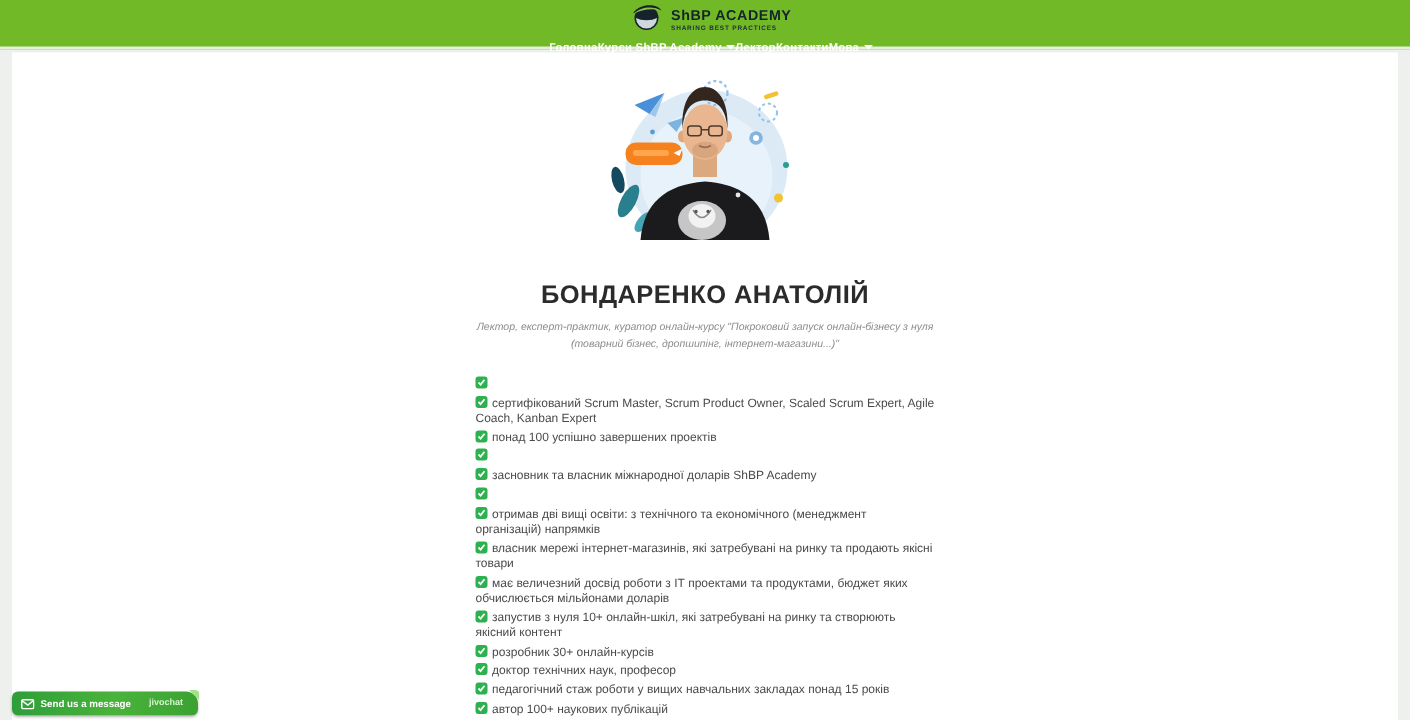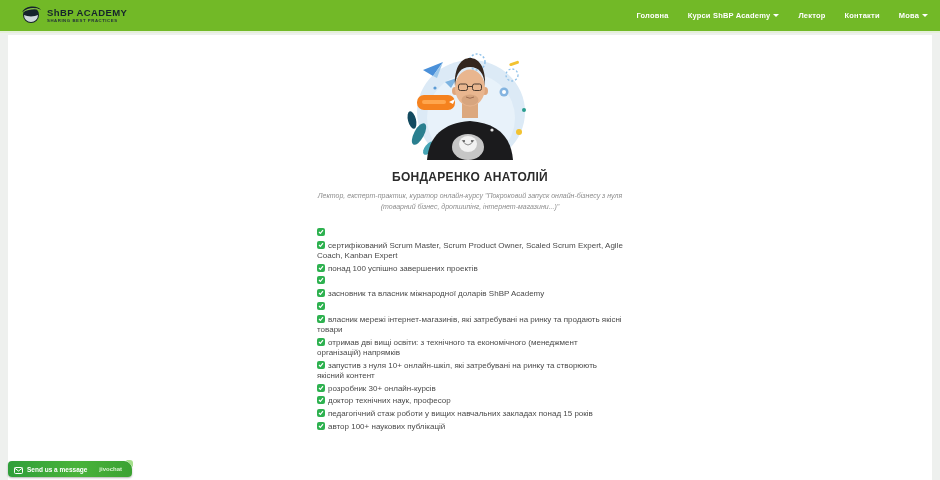--- a/index.html
+++ b/index.html
@@ -11,44 +11,45 @@
   }
 
   
   .header {
     position: absolute; top: 0; left: 0; width: 940px; height: 33px;
     background: #72b927;
     border-bottom: 2px solid #e4f0d8;
     display: flex; align-items: center; justify-content: space-between;
     padding: 0 12px 0 20px;
     z-index: 5;
+    flex-direction: column;
   }
   .logo { display: flex; align-items: center; gap: 5px; cursor: pointer; }
   .logo-text { line-height: 1; }
   .logo-title { font-size: 9.5px; font-weight: bold; color: #15232c; letter-spacing: .4px; }
   .logo-tagline { font-size: 4.3px; font-weight: bold; color: #23313a; letter-spacing: .55px; margin-top: 2px; }
-  .nav { display: flex; gap: 19px; }
+  .nav { display: flex; }
   .nav-item {
     color: #ffffff; font-size: 7.5px; font-weight: bold; letter-spacing: .2px;
     display: flex; align-items: center; gap: 3px; cursor: pointer; white-space: nowrap;
   }
   .caret { width: 0; height: 0; border-left: 3px solid transparent; border-right: 3px solid transparent; border-top: 3.5px solid #fff; display: inline-block; }
 
   
   .page {
     position: absolute; top: 35px; left: 8px; right: 8px; bottom: 0;
     background: #ffffff;
   }
   .content { width: 620px; margin: 0 auto; text-align: center; }
 
   .photo-wrap { width: 130px; height: 112px; margin: 13px auto 0; }
 
   .profile-name {
-    margin-top: 10px;
-    font-size: 12px; font-weight: bold; color: #2b2b2b; letter-spacing: .3px;
+    margin-top: 27px;
+    font-size: 17px; font-weight: bold; color: #2b2b2b; letter-spacing: .3px;
   }
   .profile-subtitle {
     margin: 7px auto 0; width: 330px;
     font-size: 7px; font-style: italic; color: #8d8d8d; line-height: 1.5;
   }
 
   .achievements {
     list-style: none;
     width: 306px; margin: 15px auto 0;
     text-align: left;
@@ -193,24 +194,27 @@
               <path d="M1,3 L2.4,4.4 L5,1.2" stroke="#fff" stroke-width="1.2" fill="none"></path>
             </svg></span></li>
       <li><span class="check"><svg width="6" height="6" viewBox="0 0 6 6">
               <path d="M1,3 L2.4,4.4 L5,1.2" stroke="#fff" stroke-width="1.2" fill="none"></path>
             </svg></span><span>засновник та власник міжнародної доларів ShBP Academy</span></li>
       <li><span class="check"><svg width="6" height="6" viewBox="0 0 6 6">
               <path d="M1,3 L2.4,4.4 L5,1.2" stroke="#fff" stroke-width="1.2" fill="none"></path>
             </svg></span></li>
       <li><span class="check"><svg width="6" height="6" viewBox="0 0 6 6">
               <path d="M1,3 L2.4,4.4 L5,1.2" stroke="#fff" stroke-width="1.2" fill="none"></path>
+            </svg></span><span>отримав дві вищі освіти: з технічного та економічного (менеджмент організацій) напрямків</span></li>
+      <li><span class="check"><svg width="6" height="6" viewBox="0 0 6 6">
+              <path d="M1,3 L2.4,4.4 L5,1.2" stroke="#fff" stroke-width="1.2" fill="none"></path>
             </svg></span><span>власник мережі інтернет-магазинів, які затребувані на ринку та продають якісні товари</span></li>
       <li><span class="check"><svg width="6" height="6" viewBox="0 0 6 6">
               <path d="M1,3 L2.4,4.4 L5,1.2" stroke="#fff" stroke-width="1.2" fill="none"></path>
-            </svg></span><span>отримав дві вищі освіти: з технічного та економічного (менеджмент організацій) напрямків</span></li>
+            </svg></span><span>має величезний досвід роботи з ІТ проектами та продуктами, бюджет яких обчислюється мільйонами доларів</span></li>
       <li><span class="check"><svg width="6" height="6" viewBox="0 0 6 6">
               <path d="M1,3 L2.4,4.4 L5,1.2" stroke="#fff" stroke-width="1.2" fill="none"></path>
             </svg></span><span>запустив з нуля 10+ онлайн-шкіл, які затребувані на ринку та створюють якісний контент</span></li>
       <li><span class="check"><svg width="6" height="6" viewBox="0 0 6 6">
               <path d="M1,3 L2.4,4.4 L5,1.2" stroke="#fff" stroke-width="1.2" fill="none"></path>
             </svg></span><span>розробник 30+ онлайн-курсів</span></li>
       <li><span class="check"><svg width="6" height="6" viewBox="0 0 6 6">
               <path d="M1,3 L2.4,4.4 L5,1.2" stroke="#fff" stroke-width="1.2" fill="none"></path>
             </svg></span><span>доктор технічних наук, професор</span></li>
       <li><span class="check"><svg width="6" height="6" viewBox="0 0 6 6">

